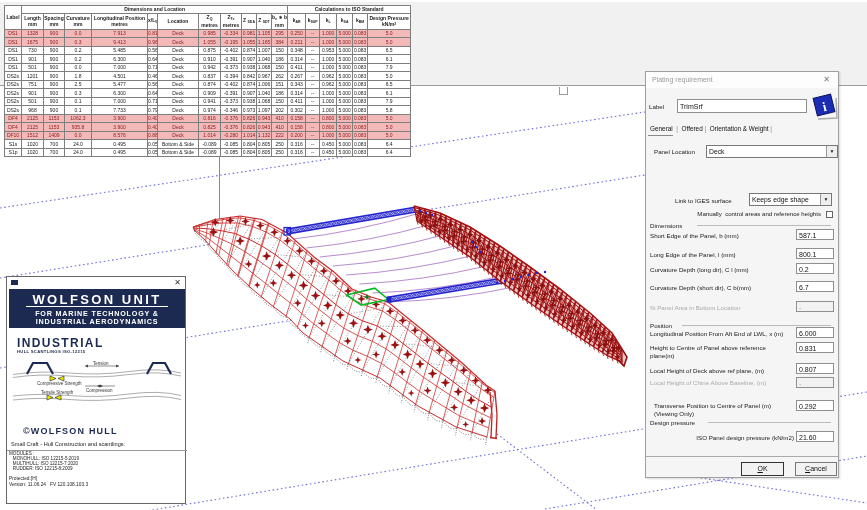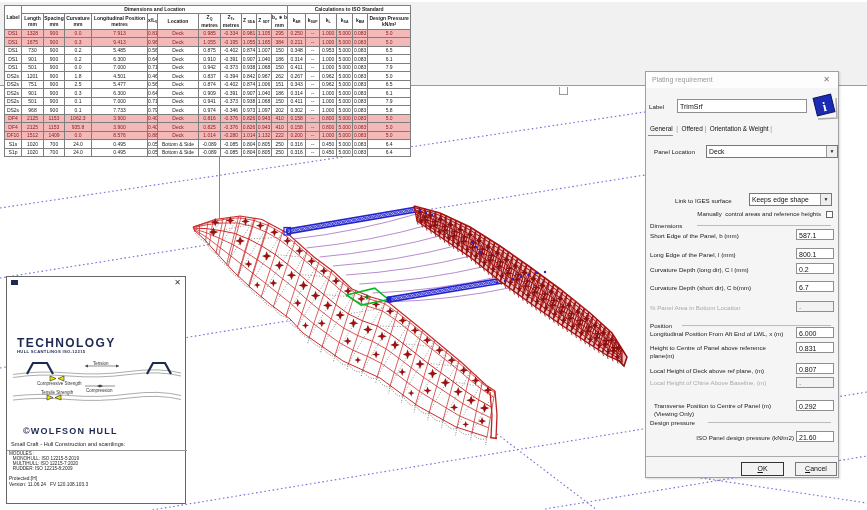--- a/index.html
+++ b/index.html
@@ -678,21 +678,27 @@
         <td>0.450</td>
         <td>5.000</td>
         <td>0.083</td>
         <td>6.4</td>
       </tr>
 </tbody>
   </table>
 <div class="wwin" style="left:6px;top:276px;width:180px;height:228px">
 <div style="position:absolute;left:4px;top:3px;width:7px;height:5px;background:#1c2a52"></div>
 <div style="position:absolute;right:4px;top:1px;font-size:8px;color:#333">✕</div>
-<div style="position:absolute;left:10px;top:59px;font-size:12px;font-weight:bold;color:#1c2a52;letter-spacing:1.4px">TECHNOLOGY</div>
+<div style="position:absolute;left:2px;top:12px;width:176px;height:39px;background:#1c2a52">
+<div style="position:absolute;left:0;top:3px;width:100%;text-align:center;font-size:13px;font-weight:bold;color:#fff;letter-spacing:2.4px;white-space:nowrap">WOLFSON UNIT</div>
+<div style="position:absolute;left:17px;top:16.5px;width:142px;height:1px;background:#fff"></div>
+<div style="position:absolute;left:0;top:19.5px;width:100%;text-align:center;font-size:7.2px;font-weight:bold;color:#fff;letter-spacing:0.8px;white-space:nowrap">FOR MARINE TECHNOLOGY &amp;</div>
+<div style="position:absolute;left:0;top:28px;width:100%;text-align:center;font-size:7.2px;font-weight:bold;color:#fff;letter-spacing:0.8px;white-space:nowrap">INDUSTRIAL AERODYNAMICS</div>
+</div>
+<div style="position:absolute;left:10px;top:59px;font-size:12px;font-weight:bold;color:#1c2a52;letter-spacing:1.4px">INDUSTRIAL</div>
 <div style="position:absolute;left:10px;top:71.5px;font-size:4.2px;font-weight:bold;color:#1c2a52;letter-spacing:0.3px">HULL SCANTLINGS ISO-12215</div>
 <div style="position:absolute;left:2px;top:80px"><svg width="176" height="48" viewBox="0 0 176 48">
         <path d="M4,17.5 Q30,13.5 60,16 T120,14.5 T172,16" fill="none" stroke="#888" stroke-width="0.7"></path>
         <path d="M4,20.5 Q30,16.5 60,19 T120,17.5 T172,19" fill="none" stroke="#888" stroke-width="0.7"></path>
         <path d="M18,17 L24,6 L38,6 L44,17" fill="none" stroke="#1c2a52" stroke-width="2.2"></path>
         <path d="M138,17 L144,6 L156,6 L162,17" fill="none" stroke="#1c2a52" stroke-width="2.2"></path>
         <line x1="76" y1="9" x2="110" y2="9" stroke="#444" stroke-width="0.6"></line>
         <path d="M76,9 l3,-1.5 v3 z M110,9 l-3,-1.5 v3 z" fill="#444"></path>
         <text x="84" y="7.5" font-size="4.5" fill="#333">Tension</text>
         <path d="M41,19 l6,2.5 l-6,2.5 z" fill="#e8e800" stroke="#222" stroke-width="0.6"></path>

